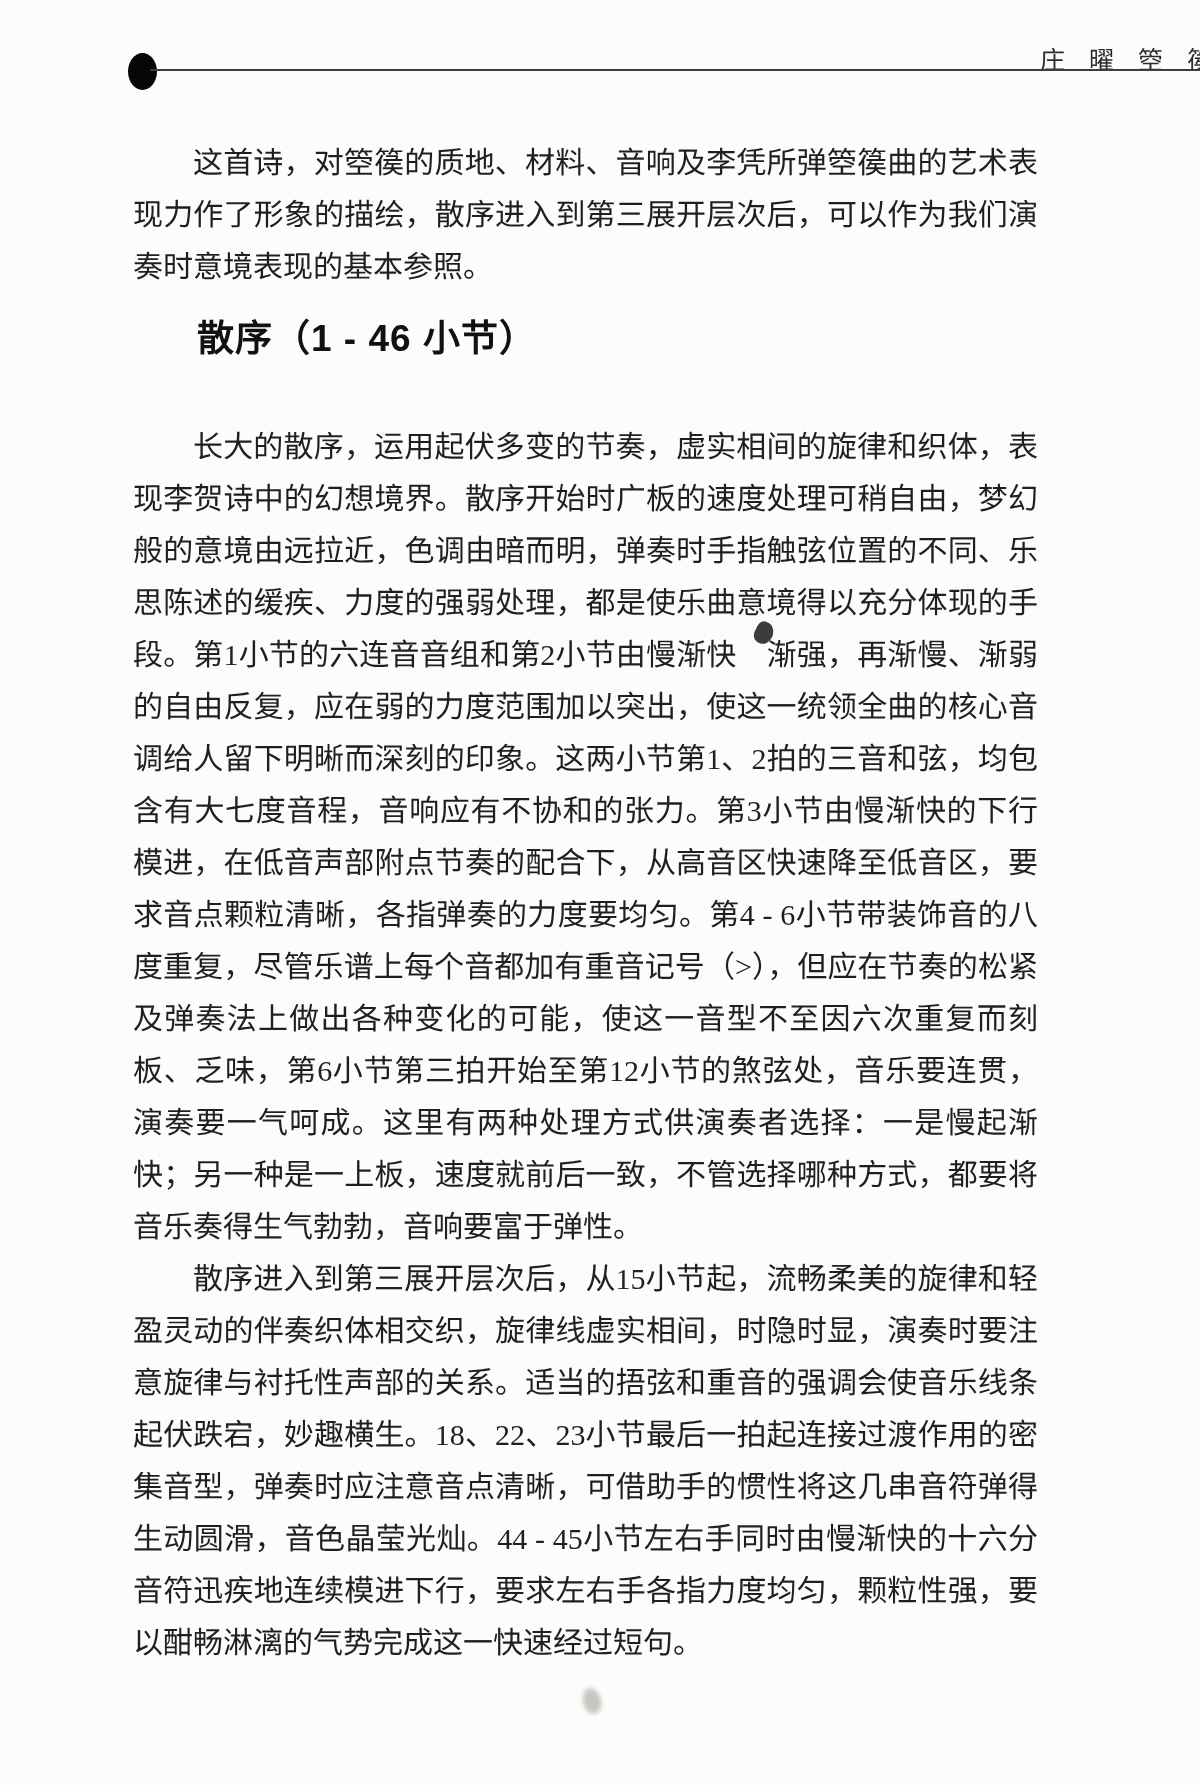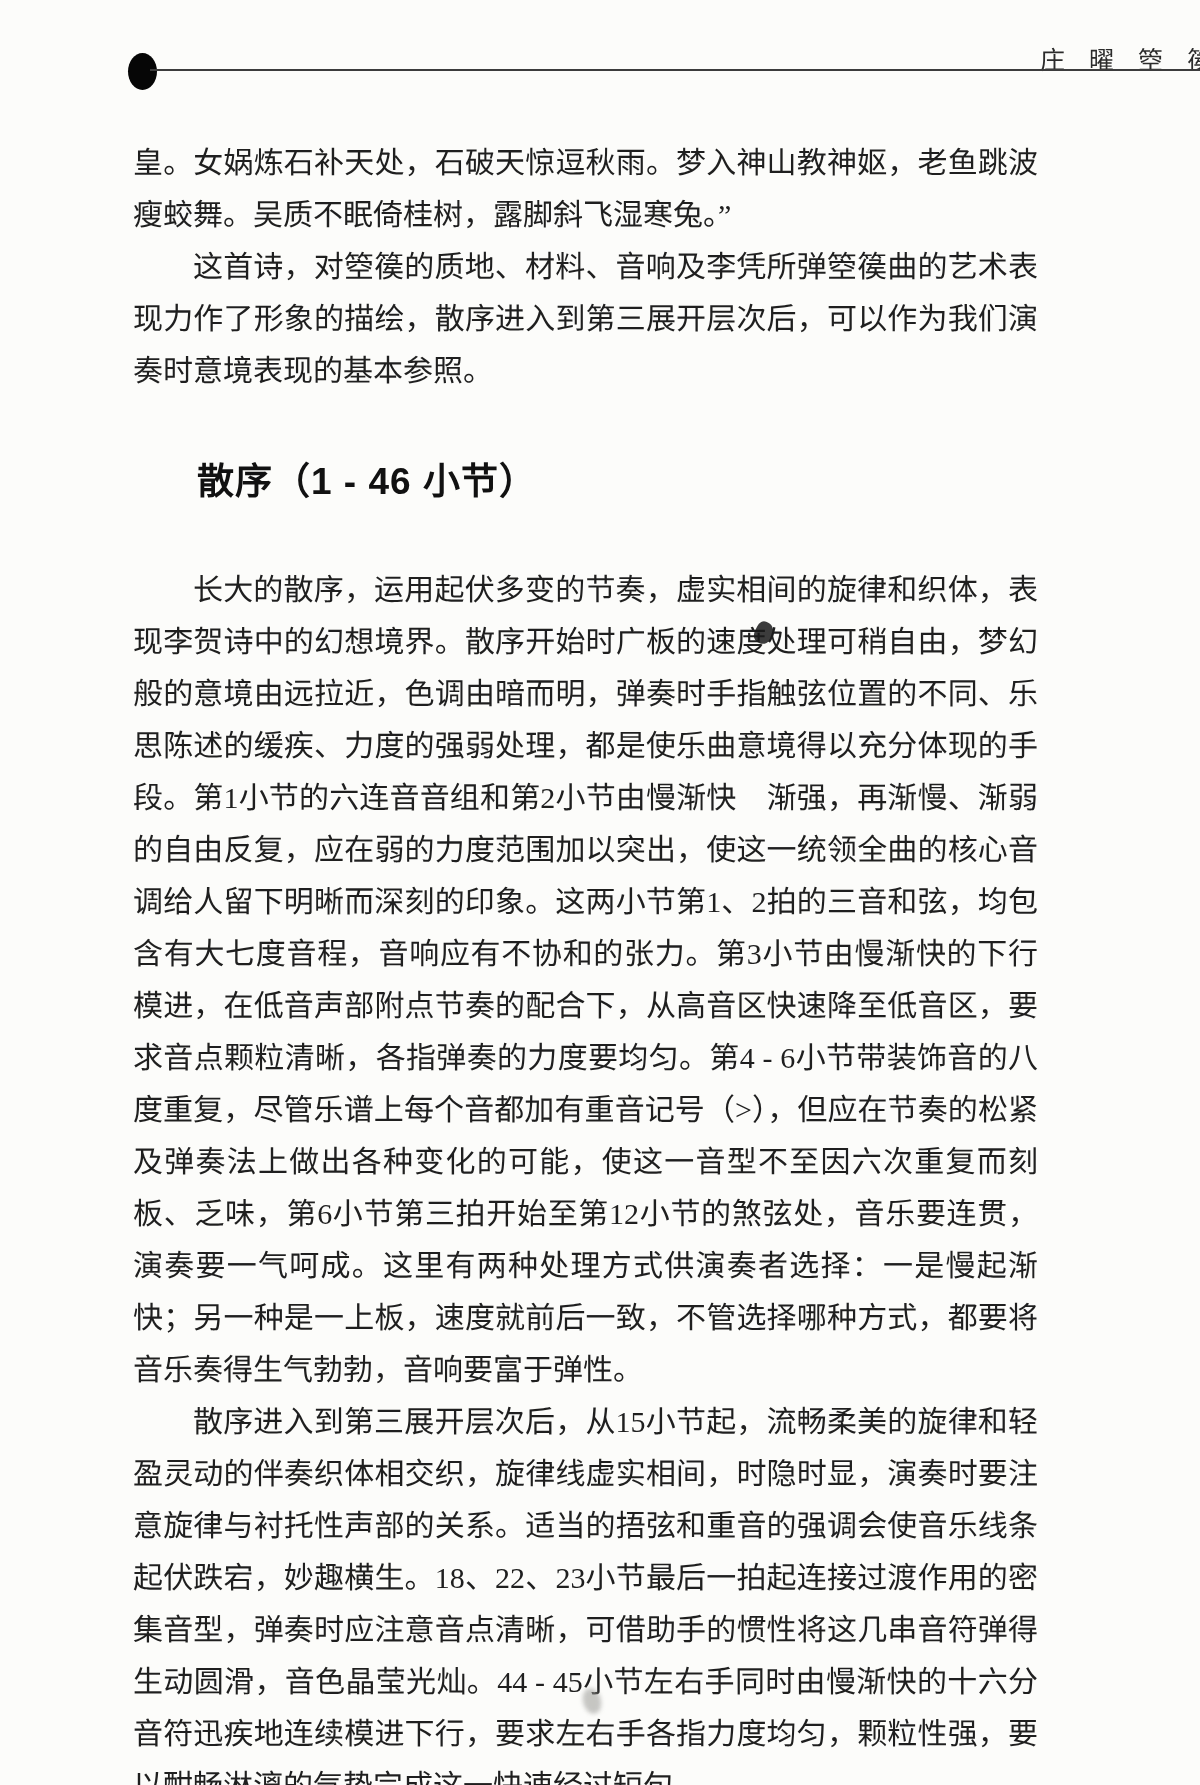--- a/index.html
+++ b/index.html
@@ -64,21 +64,21 @@
   }
   .para.no-indent {
     text-indent: 0;
   }
   .section-heading {
     font-family: "Liberation Sans", "DejaVu Sans", sans-serif;
     font-weight: bold;
     font-size: 37px;
     line-height: 48px;
     letter-spacing: 1px;
-    margin: 61px 0 58px 64px;
+    margin: 22px 0 58px 64px;
     color: #111;
   }
   
   .ink-blot {
     position: absolute;
     top: 622px;
     left: 755px;
     width: 18px;
     height: 22px;
     background: #1a1a1a;
@@ -104,21 +104,20 @@
 
 <div class="page">
 
   <span class="running-head">庄曜箜篌</span>
 
   <div class="head-dot"></div>
   <div class="head-rule"></div>
 
   <div class="body-text">
 
-    <p class="para no-indent">皇。女娲炼石补天处，石破天惊逗秋雨。梦入神山教神妪，老鱼跳波瘦蛟舞。吴质不眠倚桂树，露脚斜飞湿寒兔。”</p>
 
     <p class="para">这首诗，对箜篌的质地、材料、音响及李凭所弹箜篌曲的艺术表现力作了形象的描绘，散序进入到第三展开层次后，可以作为我们演奏时意境表现的基本参照。</p>
 
     <h2 class="section-heading">散序（1 - 46 小节）</h2>
 
     <p class="para">长大的散序，运用起伏多变的节奏，虚实相间的旋律和织体，表现李贺诗中的幻想境界。散序开始时广板的速度处理可稍自由，梦幻般的意境由远拉近，色调由暗而明，弹奏时手指触弦位置的不同、乐思陈述的缓疾、力度的强弱处理，都是使乐曲意境得以充分体现的手段。第1小节的六连音音组和第2小节由慢渐快　渐强，再渐慢、渐弱的自由反复，应在弱的力度范围加以突出，使这一统领全曲的核心音调给人留下明晰而深刻的印象。这两小节第1、2拍的三音和弦，均包含有大七度音程，音响应有不协和的张力。第3小节由慢渐快的下行模进，在低音声部附点节奏的配合下，从高音区快速降至低音区，要求音点颗粒清晰，各指弹奏的力度要均匀。第4 - 6小节带装饰音的八度重复，尽管乐谱上每个音都加有重音记号（&gt;），但应在节奏的松紧及弹奏法上做出各种变化的可能，使这一音型不至因六次重复而刻板、乏味，第6小节第三拍开始至第12小节的煞弦处，音乐要连贯，演奏要一气呵成。这里有两种处理方式供演奏者选择：一是慢起渐快；另一种是一上板，速度就前后一致，不管选择哪种方式，都要将音乐奏得生气勃勃，音响要富于弹性。</p>
 
     <p class="para">散序进入到第三展开层次后，从15小节起，流畅柔美的旋律和轻盈灵动的伴奏织体相交织，旋律线虚实相间，时隐时显，演奏时要注意旋律与衬托性声部的关系。适当的捂弦和重音的强调会使音乐线条起伏跌宕，妙趣横生。18、22、23小节最后一拍起连接过渡作用的密集音型，弹奏时应注意音点清晰，可借助手的惯性将这几串音符弹得生动圆滑，音色晶莹光灿。44 - 45小节左右手同时由慢渐快的十六分音符迅疾地连续模进下行，要求左右手各指力度均匀，颗粒性强，要以酣畅淋漓的气势完成这一快速经过短句。</p>
 
   </div>

